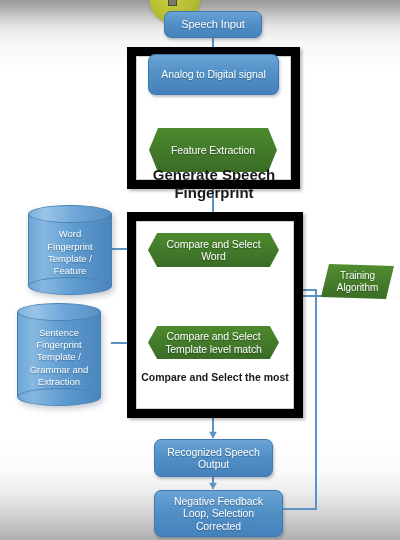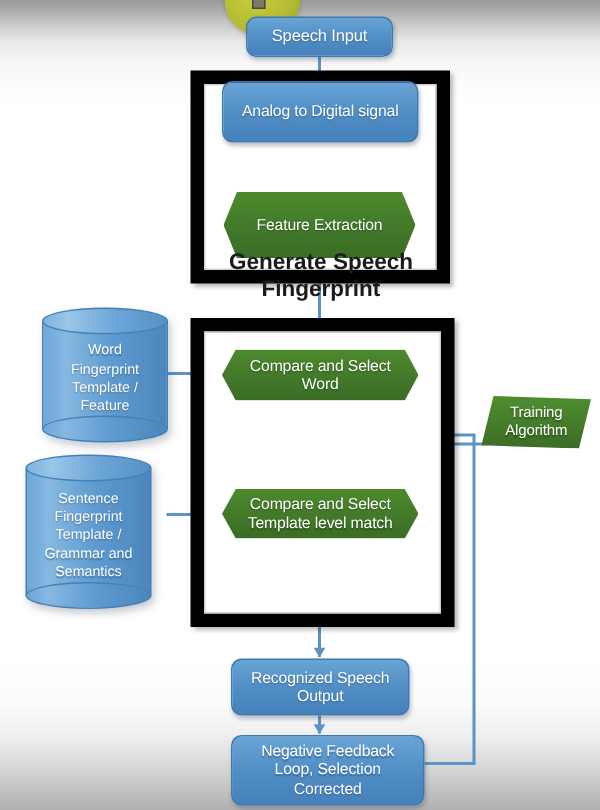--- a/index.html
+++ b/index.html
@@ -266,21 +266,21 @@
   </div>
 
   <div class="node green-hex" style="left:148px; top:326px; width:131px; height:33px; font-size:10.5px;">
     <span>
       <span>Compare and Select</span><br>
       <span>Template level match</span>
     </span>
   </div>
 
   <div class="caption" style="left:131px; top:371px; width:168px; font-size:10.5px;">
-    <br>
+    <span>Compare and Select the most</span><br>
   </div>
 
   <div class="node blue-round" style="left:154px; top:490px; width:129px; height:47px; font-size:10.5px;">
     <span>
       <span>Negative Feedback</span><br>
       <span>Loop, Selection</span><br>
       <span>Corrected</span>
     </span>
   </div>
 
@@ -308,18 +308,18 @@
   <div class="cylinder" style="left:17px; top:303px; width:84px; height:103px;">
     <div class="cyl-body"></div>
     <div class="cyl-bottom"></div>
     <div class="cyl-top"></div>
     <div class="cyl-label" style="font-size:9.5px;">
       <span>
         <span>Sentence</span><br>
         <span>Fingerprint</span><br>
         <span>Template /</span><br>
         <span>Grammar and</span><br>
-        <span>Semantics</span>
+        <span>Extraction</span>
       </span>
     </div>
   </div>
 
 </div>
 
 </body></html>

